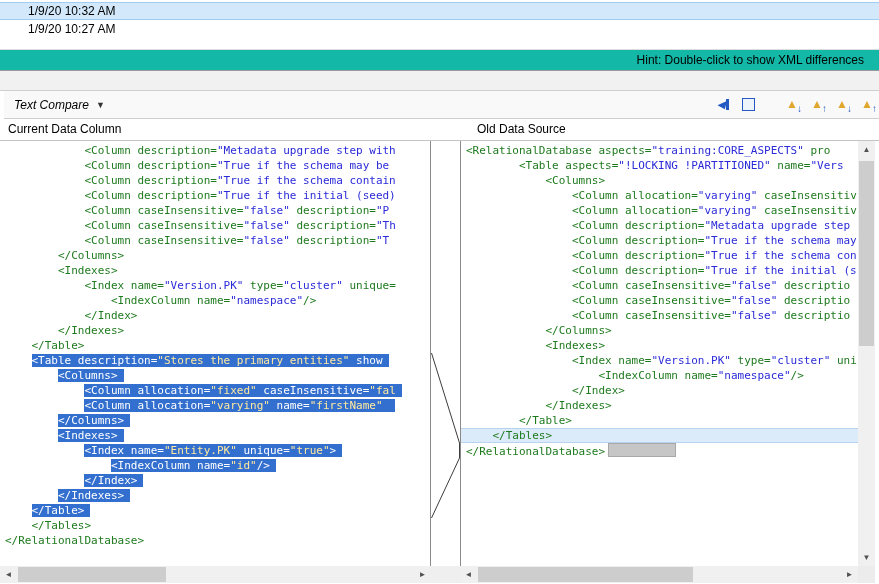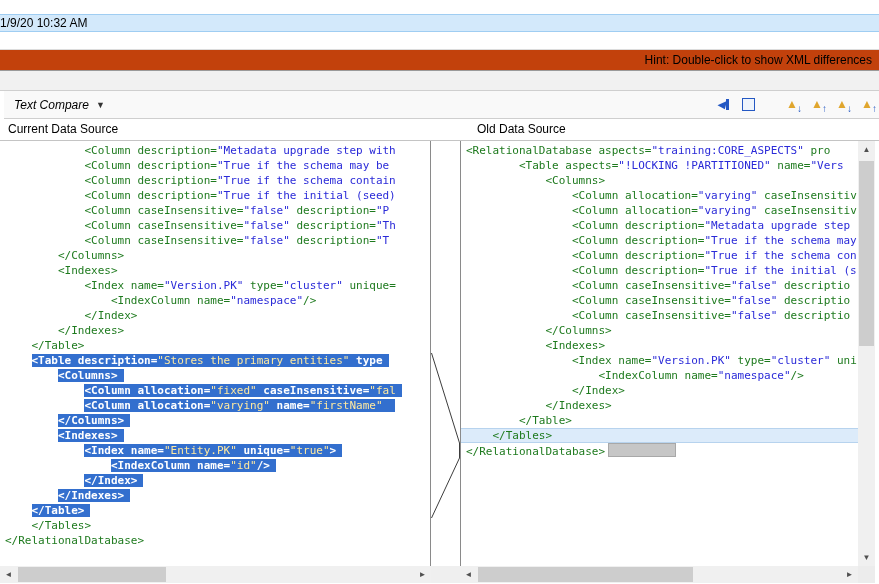--- a/index.html
+++ b/index.html
@@ -7,24 +7,24 @@
     --targetbg:#dcebfa; --histsel:#d3e9fb;
   }
   html,body{margin:0;padding:0;}
   body{width:879px;height:584px;position:relative;background:#fff;overflow:hidden;
        font-family:"Liberation Sans",sans-serif;font-size:12px;color:#000;}
 
   
   .top-section{position:absolute;left:0;top:0;width:879px;height:70px;background:#fff;
                border-bottom:1px solid #9a9a9a;}
   .history-list{position:absolute;left:0;top:2px;right:0;}
-  .history-row{height:18px;line-height:18px;white-space:nowrap;margin-top:12px;}
+  .history-row{height:18px;line-height:18px;padding-left:28px;white-space:nowrap;}
   .history-row.selected{background:var(--histsel);border-top:1px solid #9fcdf2;border-bottom:1px solid #9fcdf2;height:16px;line-height:16px;}
   .hint-row{position:absolute;left:0;right:0;bottom:0;height:21px;line-height:21px;
-            background:#c2410c;border-top:1px solid #dcdcdc;text-align:right;padding-right:7px;box-sizing:border-box;}
+            background:#14b8a6;border-top:1px solid #dcdcdc;text-align:right;padding-right:15px;box-sizing:border-box;}
 
   
   .spacer{position:absolute;left:0;top:71px;width:879px;height:19px;background:#f1f1f1;border-bottom:1px solid #cfcfcf;}
   .toolbar{position:absolute;left:4px;top:91px;width:879px;height:27px;background:#f9f9f9;
            border-bottom:1px solid #cfcfcf;font-style:italic;}
   .mode-select{position:absolute;left:10px;top:5px;height:17px;display:flex;align-items:center;gap:7px;cursor:default;}
   .mode-arrow{font-size:9px;color:#333;}
   .toolbar-icons{position:absolute;right:6px;top:3px;display:flex;align-items:center;}
   .tb-icon{width:20px;height:20px;margin-left:5px;display:flex;align-items:center;justify-content:center;position:relative;}
   .tb-icon.gap{margin-left:24px;}
@@ -45,21 +45,21 @@
   .pane-left{left:0;width:431px;border-right:1px solid #8a8a8a;}
   .pane-right{left:460px;width:398px;border-left:1px solid #8a8a8a;}
   .gutter{position:absolute;left:431px;top:141px;width:29px;height:425px;background:#fff;}
 
   .code-line{height:15px;line-height:15px;white-space:pre;
              font-family:"DejaVu Sans Mono",monospace;font-size:11px;padding-left:5px;}
   .tok-tag{color:var(--green);}
   .tok-str{color:var(--blue);}
   .line-bg{display:inline;}
   .code-line.sel .line-bg{background:var(--sel);padding-right:6px;}
-  .code-line.sel .line-bg .tok-tag{color:#ffffff;font-weight:bold;}
+  .code-line.sel .line-bg .tok-tag{color:#ffffff;}
   .code-line.sel .line-bg .tok-str{color:#ffe9a0;}
   .code-line.target{background:var(--targetbg);box-shadow:inset 0 1px 0 #b7d3ee,inset 0 -1px 0 #b7d3ee;}
   .stub-box{display:inline-block;width:66px;height:12px;background:#c6c6c6;border:1px solid #a8a8a8;
             vertical-align:-2px;margin-left:3px;}
 
   
   .vscroll{position:absolute;left:858px;top:141px;width:17px;height:425px;background:#f0f0f0;}
   .vscroll .arrow{position:absolute;left:0;width:17px;height:17px;display:flex;align-items:center;justify-content:center;
                   font-size:8px;color:#505050;background:#f0f0f0;}
   .vscroll .arrow.up{top:0;}
@@ -77,20 +77,21 @@
   .hscroll-right .thumb{left:18px;width:215px;}
   .hscroll-gap{position:absolute;left:431px;top:566px;width:29px;height:17px;background:#efefef;}
   .scroll-corner{position:absolute;left:858px;top:566px;width:17px;height:17px;background:#ececec;}
 </style>
 </head>
 <body>
 
 <div class="top-section">
   <div class="history-list">
       <div class="history-row selected">1/9/20 10:32 AM</div>
+      <div class="history-row">1/9/20 10:27 AM</div>
     </div>
   <div class="hint-row">
     <span>Hint: Double-click to show XML differences</span>
   </div>
 </div>
 
 <div class="spacer"></div>
 
 <div class="toolbar">
   <div class="mode-select">
@@ -118,40 +119,40 @@
         <span class="dirarrow">↓</span>
       </span>
       <span class="tb-icon">
         <span class="tri">▲</span>
         <span class="dirarrow">↑</span>
       </span>
     </div>
 </div>
 
 <div class="pane-headers">
-  <span class="pane-title-left">Current Data Source</span>
+  <span class="pane-title-left">Current Data Column</span>
   <span class="pane-title-right">Old Data Source</span>
 </div>
 
 <div class="pane pane-left" id="pane-left">
     <div class="code-line"><span class="tok-lead">            </span><span class="line-bg"><span class="tok-tag">&lt;Column description=</span><span class="tok-str">"Metadata upgrade step with</span></span></div>
     <div class="code-line"><span class="tok-lead">            </span><span class="line-bg"><span class="tok-tag">&lt;Column description=</span><span class="tok-str">"True if the schema may be </span></span></div>
     <div class="code-line"><span class="tok-lead">            </span><span class="line-bg"><span class="tok-tag">&lt;Column description=</span><span class="tok-str">"True if the schema contain</span></span></div>
     <div class="code-line"><span class="tok-lead">            </span><span class="line-bg"><span class="tok-tag">&lt;Column description=</span><span class="tok-str">"True if the initial (seed)</span></span></div>
     <div class="code-line"><span class="tok-lead">            </span><span class="line-bg"><span class="tok-tag">&lt;Column caseInsensitive=</span><span class="tok-str">"false"</span><span class="tok-tag"> description=</span><span class="tok-str">"P</span></span></div>
     <div class="code-line"><span class="tok-lead">            </span><span class="line-bg"><span class="tok-tag">&lt;Column caseInsensitive=</span><span class="tok-str">"false"</span><span class="tok-tag"> description=</span><span class="tok-str">"Th</span></span></div>
     <div class="code-line"><span class="tok-lead">            </span><span class="line-bg"><span class="tok-tag">&lt;Column caseInsensitive=</span><span class="tok-str">"false"</span><span class="tok-tag"> description=</span><span class="tok-str">"T</span></span></div>
     <div class="code-line"><span class="tok-lead">        </span><span class="line-bg"><span class="tok-tag">&lt;/Columns&gt;</span></span></div>
     <div class="code-line"><span class="tok-lead">        </span><span class="line-bg"><span class="tok-tag">&lt;Indexes&gt;</span></span></div>
     <div class="code-line"><span class="tok-lead">            </span><span class="line-bg"><span class="tok-tag">&lt;Index name=</span><span class="tok-str">"Version.PK"</span><span class="tok-tag"> type=</span><span class="tok-str">"cluster"</span><span class="tok-tag"> unique=</span></span></div>
     <div class="code-line"><span class="tok-lead">                </span><span class="line-bg"><span class="tok-tag">&lt;IndexColumn name=</span><span class="tok-str">"namespace"</span><span class="tok-tag">/&gt;</span></span></div>
     <div class="code-line"><span class="tok-lead">            </span><span class="line-bg"><span class="tok-tag">&lt;/Index&gt;</span></span></div>
     <div class="code-line"><span class="tok-lead">        </span><span class="line-bg"><span class="tok-tag">&lt;/Indexes&gt;</span></span></div>
     <div class="code-line"><span class="tok-lead">    </span><span class="line-bg"><span class="tok-tag">&lt;/Table&gt;</span></span></div>
-    <div class="code-line sel"><span class="tok-lead">    </span><span class="line-bg"><span class="tok-tag">&lt;Table description=</span><span class="tok-str">"Stores the primary entities"</span><span class="tok-tag"> type</span></span></div>
+    <div class="code-line sel"><span class="tok-lead">    </span><span class="line-bg"><span class="tok-tag">&lt;Table description=</span><span class="tok-str">"Stores the primary entities"</span><span class="tok-tag"> show</span></span></div>
     <div class="code-line sel"><span class="tok-lead">        </span><span class="line-bg"><span class="tok-tag">&lt;Columns&gt;</span></span></div>
     <div class="code-line sel"><span class="tok-lead">            </span><span class="line-bg"><span class="tok-tag">&lt;Column allocation=</span><span class="tok-str">"fixed"</span><span class="tok-tag"> caseInsensitive=</span><span class="tok-str">"fal</span></span></div>
     <div class="code-line sel"><span class="tok-lead">            </span><span class="line-bg"><span class="tok-tag">&lt;Column allocation=</span><span class="tok-str">"varying"</span><span class="tok-tag"> name=</span><span class="tok-str">"firstName"</span><span class="tok-tag"> </span></span></div>
     <div class="code-line sel"><span class="tok-lead">        </span><span class="line-bg"><span class="tok-tag">&lt;/Columns&gt;</span></span></div>
     <div class="code-line sel"><span class="tok-lead">        </span><span class="line-bg"><span class="tok-tag">&lt;Indexes&gt;</span></span></div>
     <div class="code-line sel"><span class="tok-lead">            </span><span class="line-bg"><span class="tok-tag">&lt;Index name=</span><span class="tok-str">"Entity.PK"</span><span class="tok-tag"> unique=</span><span class="tok-str">"true"</span><span class="tok-tag">&gt;</span></span></div>
     <div class="code-line sel"><span class="tok-lead">                </span><span class="line-bg"><span class="tok-tag">&lt;IndexColumn name=</span><span class="tok-str">"id"</span><span class="tok-tag">/&gt;</span></span></div>
     <div class="code-line sel"><span class="tok-lead">            </span><span class="line-bg"><span class="tok-tag">&lt;/Index&gt;</span></span></div>
     <div class="code-line sel"><span class="tok-lead">        </span><span class="line-bg"><span class="tok-tag">&lt;/Indexes&gt;</span></span></div>
     <div class="code-line sel"><span class="tok-lead">    </span><span class="line-bg"><span class="tok-tag">&lt;/Table&gt;</span></span></div>

